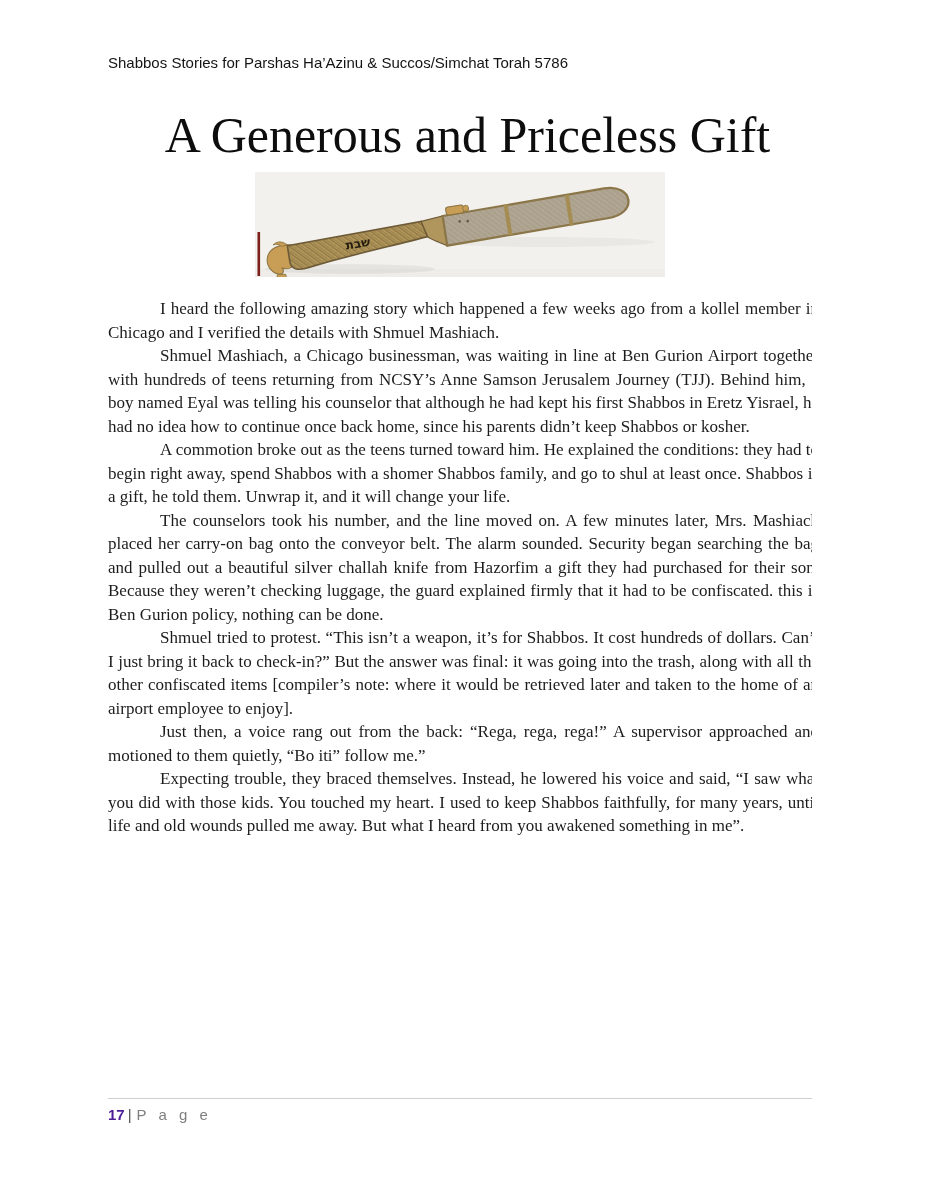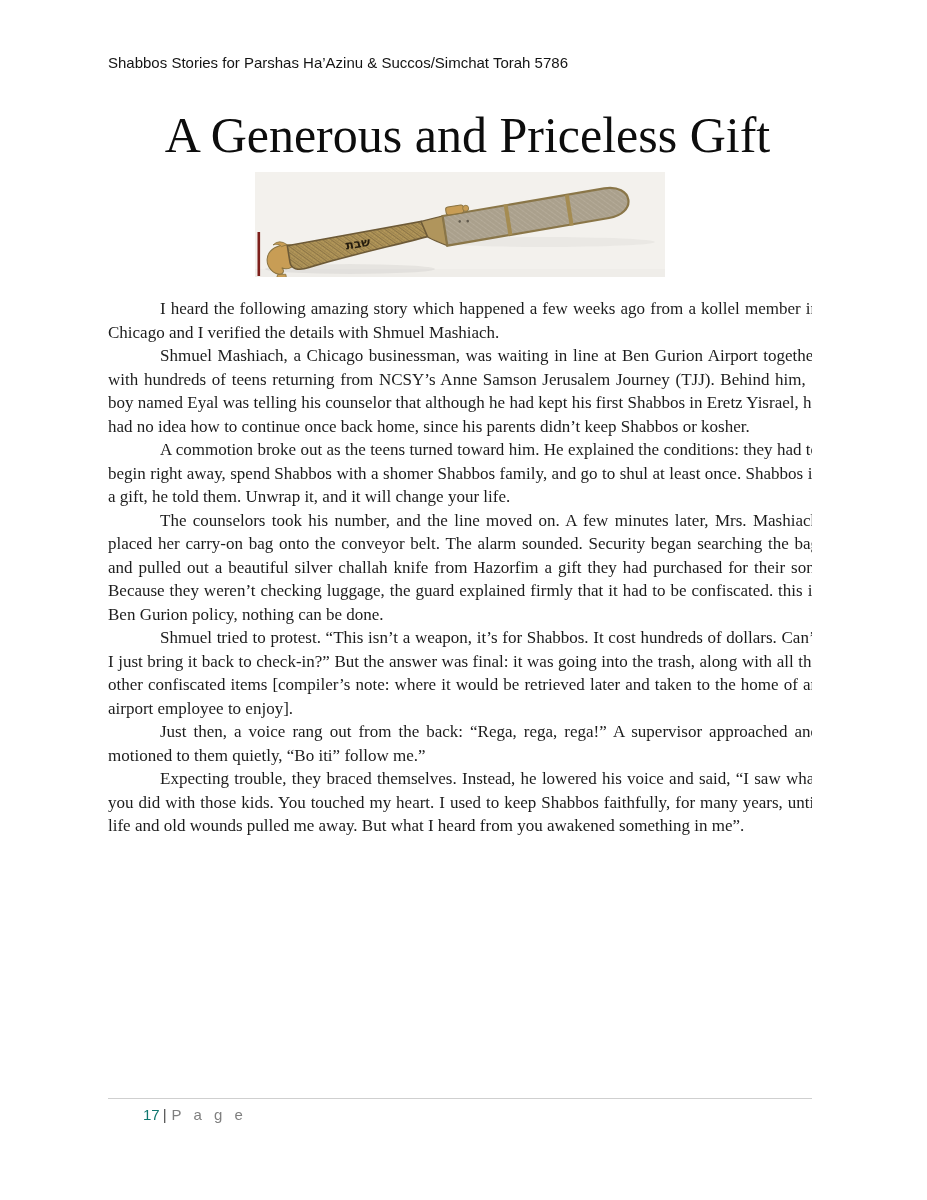--- a/index.html
+++ b/index.html
@@ -22,21 +22,21 @@
   .article-body {
     position:absolute; left:108px; top:297px; width:711px;
     font-size:17px; line-height:23.5px; text-align:justify; color:#1c1c1c;
   }
   .article-body p { margin:0; text-indent:52px; }
   .doc-footer {
     position:absolute; left:108px; top:1098px; width:711px;
     border-top:1px solid #cfcfcf; padding-top:7px;
     font-family:"Liberation Sans","DejaVu Sans",sans-serif; font-size:15px;
   }
-  .page-number { font-weight:normal; color:#0f766e;margin-left:35px; }
+  .page-number { font-weight:bold; color:#4c1d95; }
   .footer-sep  { color:#4d4d4d; margin:0 5px 0 3px; }
   .page-label  { color:#7f7f7f; letter-spacing:4px;margin-top:46px; }
 </style>
 </head>
 <body>
 
 <div class="page">
 
   <header class="doc-header">
     <span>Shabbos Stories for Parshas Ha’Azinu &amp; Succos/Simchat Torah 5786</span>

